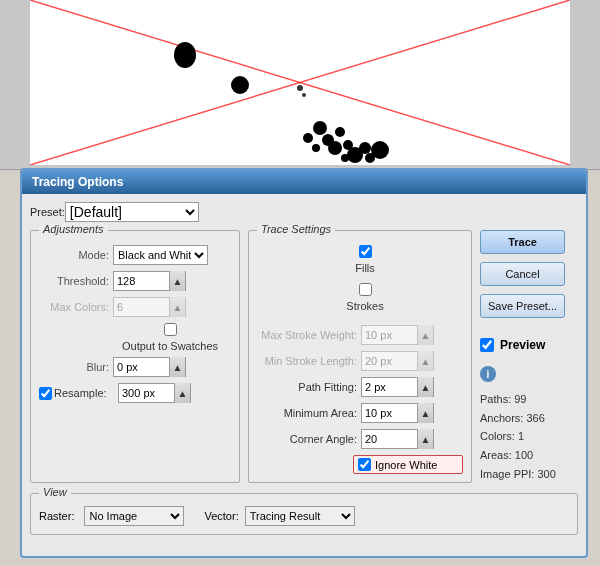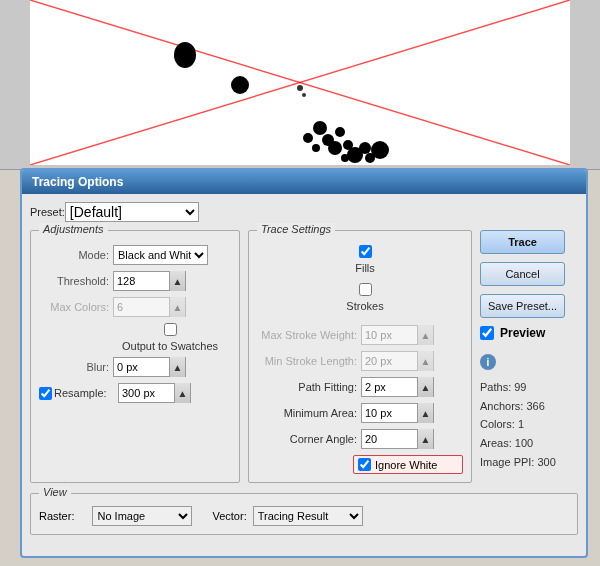--- a/index.html
+++ b/index.html
@@ -419,21 +419,21 @@
             <label>Ignore White</label>
           </div>
         </div>
       </div>
 
       <div style="display:flex; flex-direction:column; align-items:flex-start; gap:8px; min-width:90px;">
         <button class="dialog-btn trace-btn">Trace</button>
         <button class="dialog-btn">Cancel</button>
         <button class="dialog-btn">Save Preset...</button>
 
-        <div class="preview-row" style="margin-top:0;">
+        <div class="preview-row" style="margin-top:12px;">
           <input type="checkbox" checked="" style="">
           <label>Preview</label>
         </div>
 
         <div style="margin-top:6px;">
           <div class="info-icon">i</div>
           <div class="info-section">
             <div>
               <span>Paths:</span>
               <span>99</span>
@@ -455,21 +455,21 @@
               <span>300</span>
             </div>
           </div>
         </div>
       </div>
     </div>
 
     <div class="group-box" style="margin-top:4px;">
       <span class="group-label">View</span>
       <div style="display:flex; align-items:center; gap:20px; margin-top:6px;">
-        <div style="display:flex; align-items:center; gap:18px;">
+        <div style="display:flex; align-items:center; gap:10px;">
           <label>Raster:</label>
           <select style="height:20px; font-size:11px; border:1px solid #999; width:100px;">
             <option>No Image</option>
           </select>
         </div>
         <div style="display:flex; align-items:center; gap:6px;">
           <label>Vector:</label>
           <select style="height:20px; font-size:11px; border:1px solid #999; width:110px;">
             <option>Tracing Result</option>
           </select>

